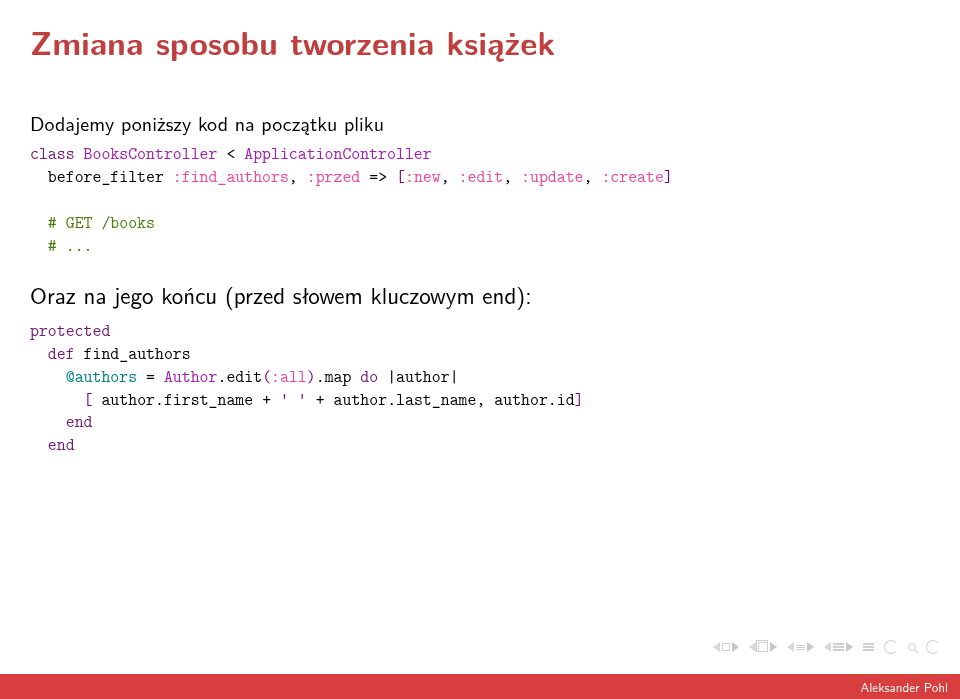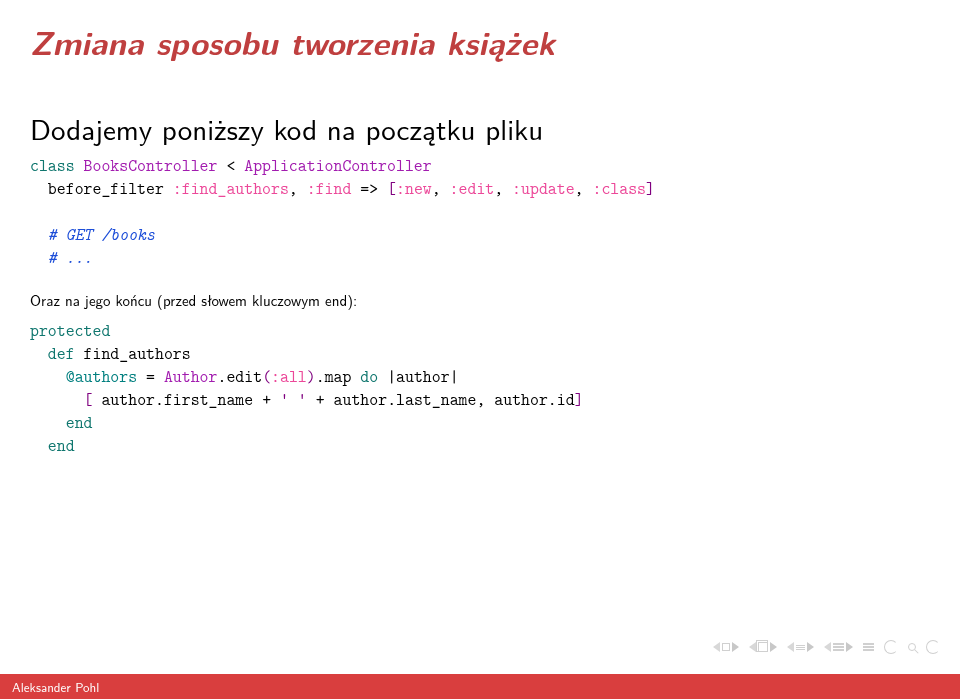--- a/index.html
+++ b/index.html
@@ -19,48 +19,47 @@
       padding: 18px 30px 0 30px;
       height: 100%;
       position: relative;
     }
     .title {
       color: #bf3f3f;
       font-size: 33px;
       font-weight: bold;
       margin-bottom: 44px;
       letter-spacing: 0.2px;
-      font-style: italic;
     }
     .intro {
-      font-size: 29px;
+      font-size: 20px;
       color: #000;
       line-height: 1.35;
       margin-bottom: 0;
     }
     .intro .path {
       display: inline;
     }
     pre {
       font-family: "Latin Modern Mono", "Courier New", monospace;
       font-size: 17px;
       line-height: 1.35;
       white-space: pre;
       margin-top: 6px;
       margin-bottom: 0;
     }
-    .kw { color: #0f766e; }
+    .kw { color: #701a75; }
     .cls { color: #a21caf; }
     .sym { color: #ec4899; }
     .sq { color: #7f007f; }
-    .cmt { color: #1d4ed8; font-style: italic; }
+    .cmt { color: #4d7c0f; }
     .at { color: #007f7f; }
     .str { color: #7f007f; }
     .intro2 {
-      font-size: 15px;
+      font-size: 23px;
       color: #000;
       margin-top: 20px;
       margin-bottom: 8px;
     }
     .footer {
       position: absolute;
       left: 0;
       bottom: 0;
       width: 100%;
     }
@@ -146,41 +145,42 @@
       background: #d0d0d0;
       bottom: -2px; right: -4px;
       transform: rotate(45deg);
     }
     .footer-bar1 {
       background: #d93e3e;
       color: #fff;
       font-size: 13px;
       padding: 3px 12px;
       font-weight: 500;
+      text-align: right;
     }
     .footer-bar2 {
       background: #bf3737;
       color: #fff;
       font-size: 13px;
       padding: 3px 12px;
       font-weight: 500;
     }
   </style>
 </head>
 <body>
 
 <div class="slide">
   <h1 class="title">Zmiana sposobu tworzenia książek</h1>
 
   <p class="intro">
     <span>Dodajemy poniższy kod na początku pliku</span><br>
   </p>
 
   <pre><span class="kw">class</span> <span class="cls">BooksController</span> <span>&lt;</span> <span class="cls">ApplicationController</span>
-  <span>before_filter</span> <span class="sym">:find_authors</span><span>,</span> <span class="sym">:find</span> <span>=&gt;</span> <span class="sq">[</span><span class="sym">:new</span><span>,</span> <span class="sym">:edit</span><span>,</span> <span class="sym">:update</span><span>,</span> <span class="sym">:class</span><span class="sq">]</span>
+  <span>before_filter</span> <span class="sym">:find_authors</span><span>,</span> <span class="sym">:przed</span> <span>=&gt;</span> <span class="sq">[</span><span class="sym">:new</span><span>,</span> <span class="sym">:edit</span><span>,</span> <span class="sym">:update</span><span>,</span> <span class="sym">:create</span><span class="sq">]</span>
 
   <span class="cmt"># GET /books</span>
   <span class="cmt"># ...</span></pre>
 
   <p class="intro2">Oraz na jego końcu (przed słowem kluczowym end):</p>
 
   <pre><span class="kw">protected</span>
   <span class="kw">def</span> <span>find_authors</span>
     <span class="at">@authors</span> <span>=</span> <span class="cls">Author</span><span>.</span><span>edit</span><span class="sq">(</span><span class="sym">:all</span><span class="sq">)</span><span>.</span><span>map</span> <span class="kw">do</span> <span>|</span><span>author</span><span>|</span>
       <span class="sq">[</span> <span>author</span><span>.</span><span>first_name</span> <span>+</span> <span class="str">' '</span> <span>+</span> <span>author</span><span>.</span><span>last_name</span><span>,</span> <span>author</span><span>.</span><span>id</span><span class="sq">]</span>

